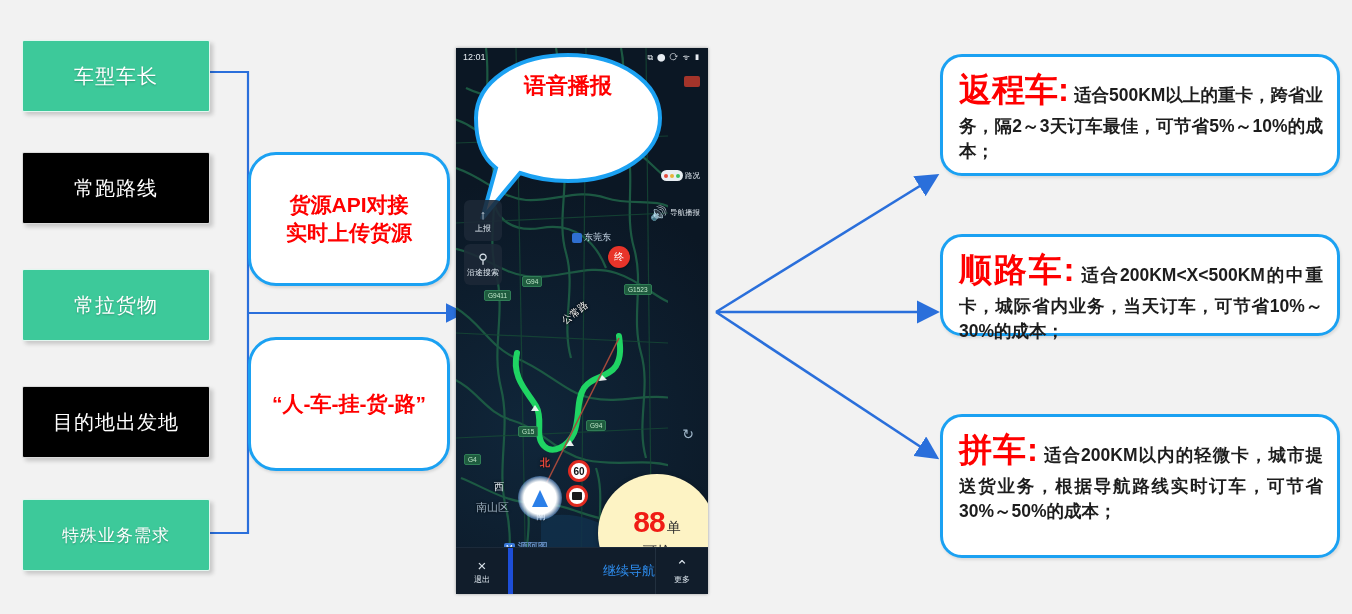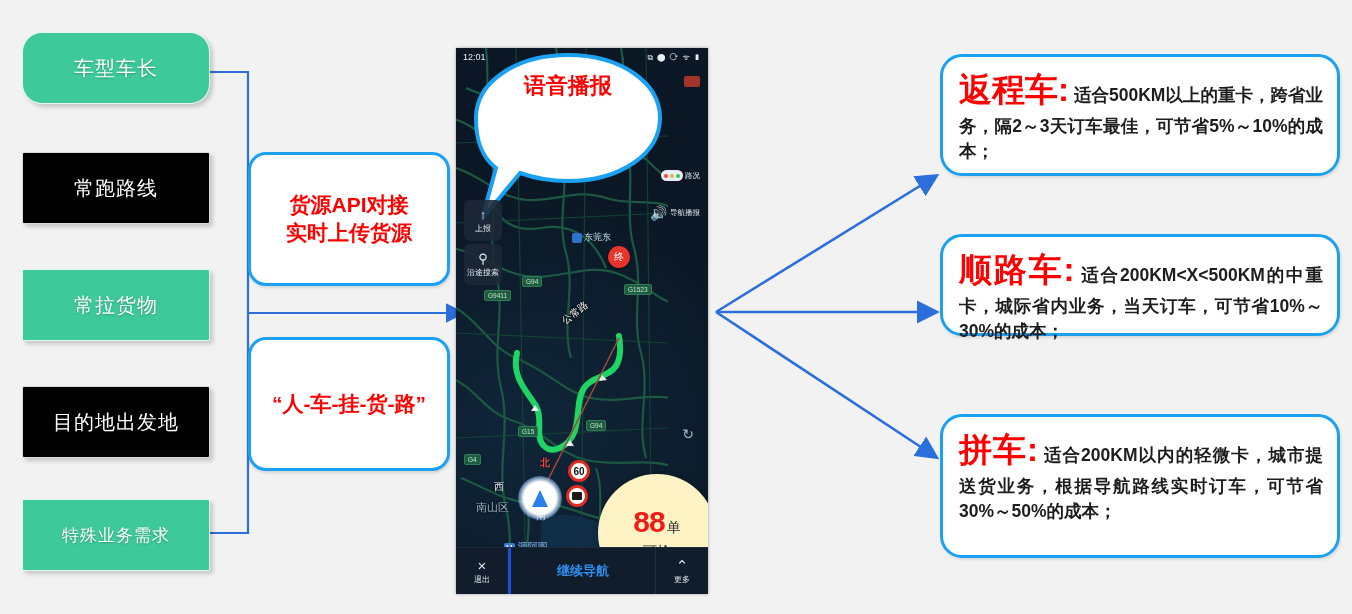--- a/index.html
+++ b/index.html
@@ -39,21 +39,21 @@
   .attr-green { background: #3dc99a; }
   .attr-blue  { background: #000000; }
   .attr-card.small { font-size: 17px; }
 
   
   .mid-box {
     position: absolute;
     left: 248px;
     width: 202px;
     border: 3px solid #1ba1f2;
-    border-radius: 18px;
+    border-radius: 28px;
     background: #ffffff;
     box-sizing: border-box;
     display: flex;
     flex-direction: column;
     align-items: center;
     justify-content: center;
     color: #ff0000;
     font-weight: bold;
     font-size: 21px;
     line-height: 1.32;
@@ -284,23 +284,23 @@
     align-items: center;
     z-index: 8;
     border-top: 1px solid #1c2a3a;
   }
   .bottombar .cell {
     display:flex; flex-direction:column; align-items:center; justify-content:center;
     color:#dbe4ec; font-size:8px; gap:1px;
   }
   .bottombar .cell .g { font-size:15px; line-height:15px;}
   .bottombar .mid {
-    flex: 1; text-align:center; color:#2e8ef0; font-size:13px; font-weight:bold;
-    border-left:3px solid #1d4ed8; border-right:1px solid #22303f;
-    align-self: stretch; display:flex; align-items:center; justify-content:center;
+    flex: 1; text-align:center; color:#2e8ef0; font-size:13px; font-weight:normal;
+    border-left:5px solid #1d4ed8; border-right:1px solid #22303f;
+    align-self: stretch; display:flex; align-items:center; justify-content:flex-end;
   }
   .bottombar .side { width: 52px; }
 
   
   .right-box {
     position: absolute;
     left: 940px;
     width: 400px;
     border: 3px solid #1ba1f2;
     border-radius: 22px;
@@ -341,21 +341,21 @@
 
     <path d="M210,72 L248,72 L248,533 L210,533" stroke="#2a6fdb" stroke-width="2.2" fill="none"></path>
 
     <path d="M248,313 L462,313" stroke="#2a6fdb" stroke-width="2.2" fill="none" marker-end="url(#ah)"></path>
 
     <path d="M716,312 L936,176" stroke="#2a6fdb" stroke-width="2.6" fill="none" marker-end="url(#ah)"></path>
     <path d="M716,312 L936,312" stroke="#2a6fdb" stroke-width="2.6" fill="none" marker-end="url(#ah)"></path>
     <path d="M716,312 L936,457" stroke="#2a6fdb" stroke-width="2.6" fill="none" marker-end="url(#ah)"></path>
   </svg>
 
-  <div class="attr-card attr-green" style="top:32px;border-radius:20px;">
+  <div class="attr-card attr-green" style="top:40px;">
     <span>车型车长</span>
   </div>
   <div class="attr-card attr-blue" style="top:152px;">
     <span>常跑路线</span>
   </div>
   <div class="attr-card attr-green" style="top:269px;">
     <span>常拉货物</span>
   </div>
   <div class="attr-card attr-blue" style="top:386px;">
     <span>目的地出发地</span>

